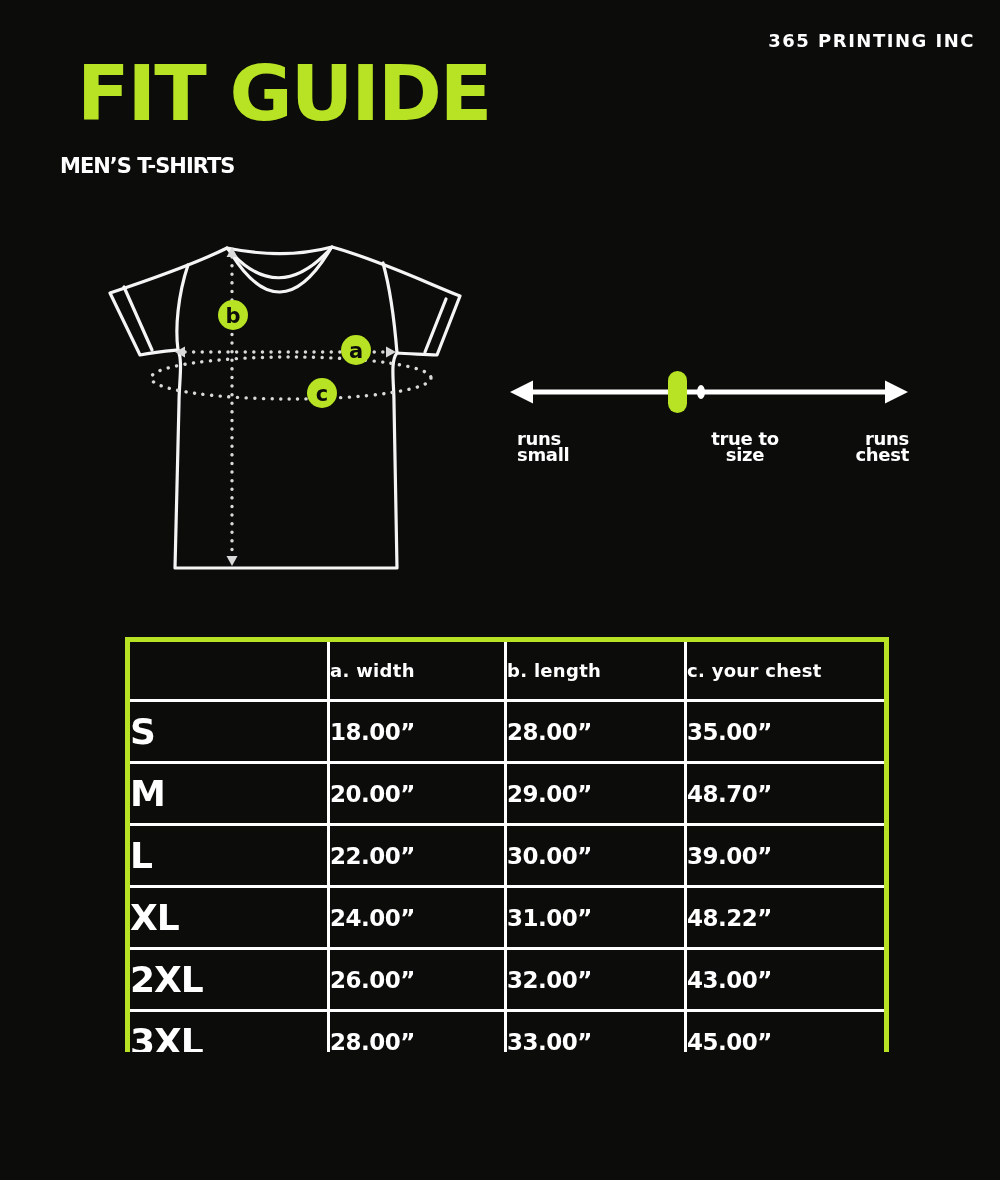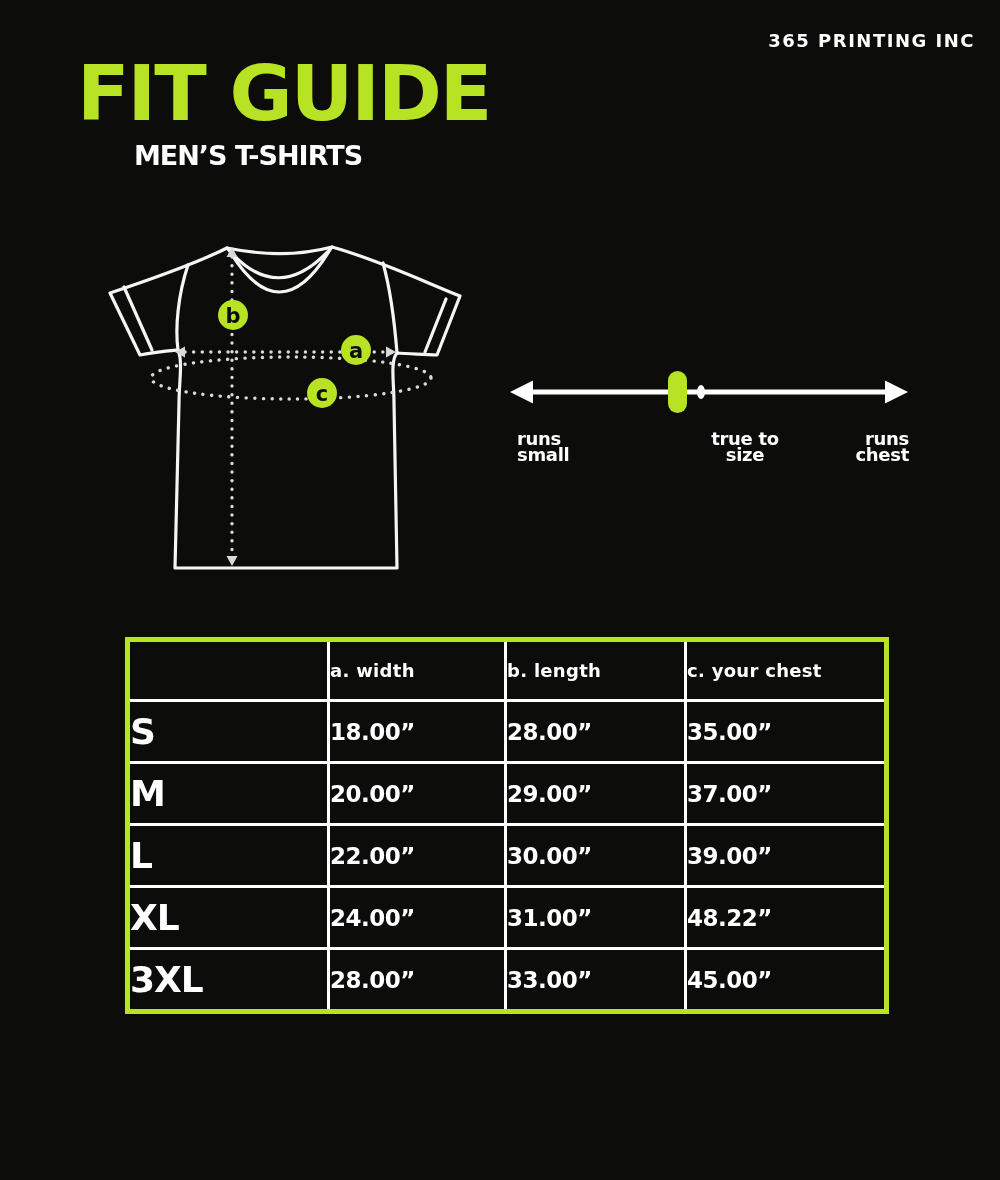--- a/index.html
+++ b/index.html
@@ -18,22 +18,22 @@
     position:absolute;top:30px;right:25px;
     font-size:18px;font-weight:bold;letter-spacing:1.5px;color:var(--ink);
     white-space:nowrap;
   }
   .title{
     position:absolute;top:55px;left:58px;
     font-size:77px;font-weight:bold;letter-spacing:-2px;line-height:1;
     color:var(--accent);white-space:nowrap;margin-left:19px;
   }
   .subtitle{
-    position:absolute;top:142px;left:60px;width:376px;text-align:center;
-    font-size:27px;font-weight:bold;letter-spacing:-1px;line-height:1;
+    position:absolute;top:156px;left:60px;width:376px;text-align:left;
+    font-size:21px;font-weight:bold;letter-spacing:-1px;line-height:1;
     color:var(--ink);white-space:nowrap;
   }
   .tshirt{position:absolute;left:95px;top:233px;width:380px;height:350px;}
   .shirt-stroke{fill:none;stroke:#f5f5f5;stroke-width:3.2;stroke-linejoin:round;stroke-linecap:round;}
   .dots{fill:none;stroke:var(--dots);stroke-width:3.4;stroke-linecap:round;stroke-dasharray:0.1 8.5;}
   .arrowhead{fill:var(--dots);stroke:none;}
   .marker-circle{fill:var(--accent);stroke:none;}
   .marker-letter{fill:#0c0d0b;font-family:"DejaVu Sans","Liberation Sans",sans-serif;
     font-size:21px;font-weight:bold;text-anchor:middle;}
   .fit-scale{position:absolute;left:505px;top:365px;width:408px;height:115px;}
@@ -151,35 +151,41 @@
       <tr>
         <td class="size-cell">S</td>
         <td>18.00”</td>
         <td>28.00”</td>
         <td>35.00”</td>
       </tr>
       <tr>
         <td class="size-cell">M</td>
         <td>20.00”</td>
         <td>29.00”</td>
-        <td>37.00”</td>
+        <td>48.70”</td>
       </tr>
       <tr>
         <td class="size-cell">L</td>
         <td>22.00”</td>
         <td>30.00”</td>
         <td>39.00”</td>
       </tr>
       <tr>
         <td class="size-cell">XL</td>
         <td>24.00”</td>
         <td>31.00”</td>
         <td>48.22”</td>
       </tr>
       <tr>
+        <td class="size-cell">2XL</td>
+        <td>26.00”</td>
+        <td>32.00”</td>
+        <td>43.00”</td>
+      </tr>
+      <tr>
         <td class="size-cell">3XL</td>
         <td>28.00”</td>
         <td>33.00”</td>
         <td>45.00”</td>
       </tr>
     </tbody>
   </table>
 
 
 </div>

